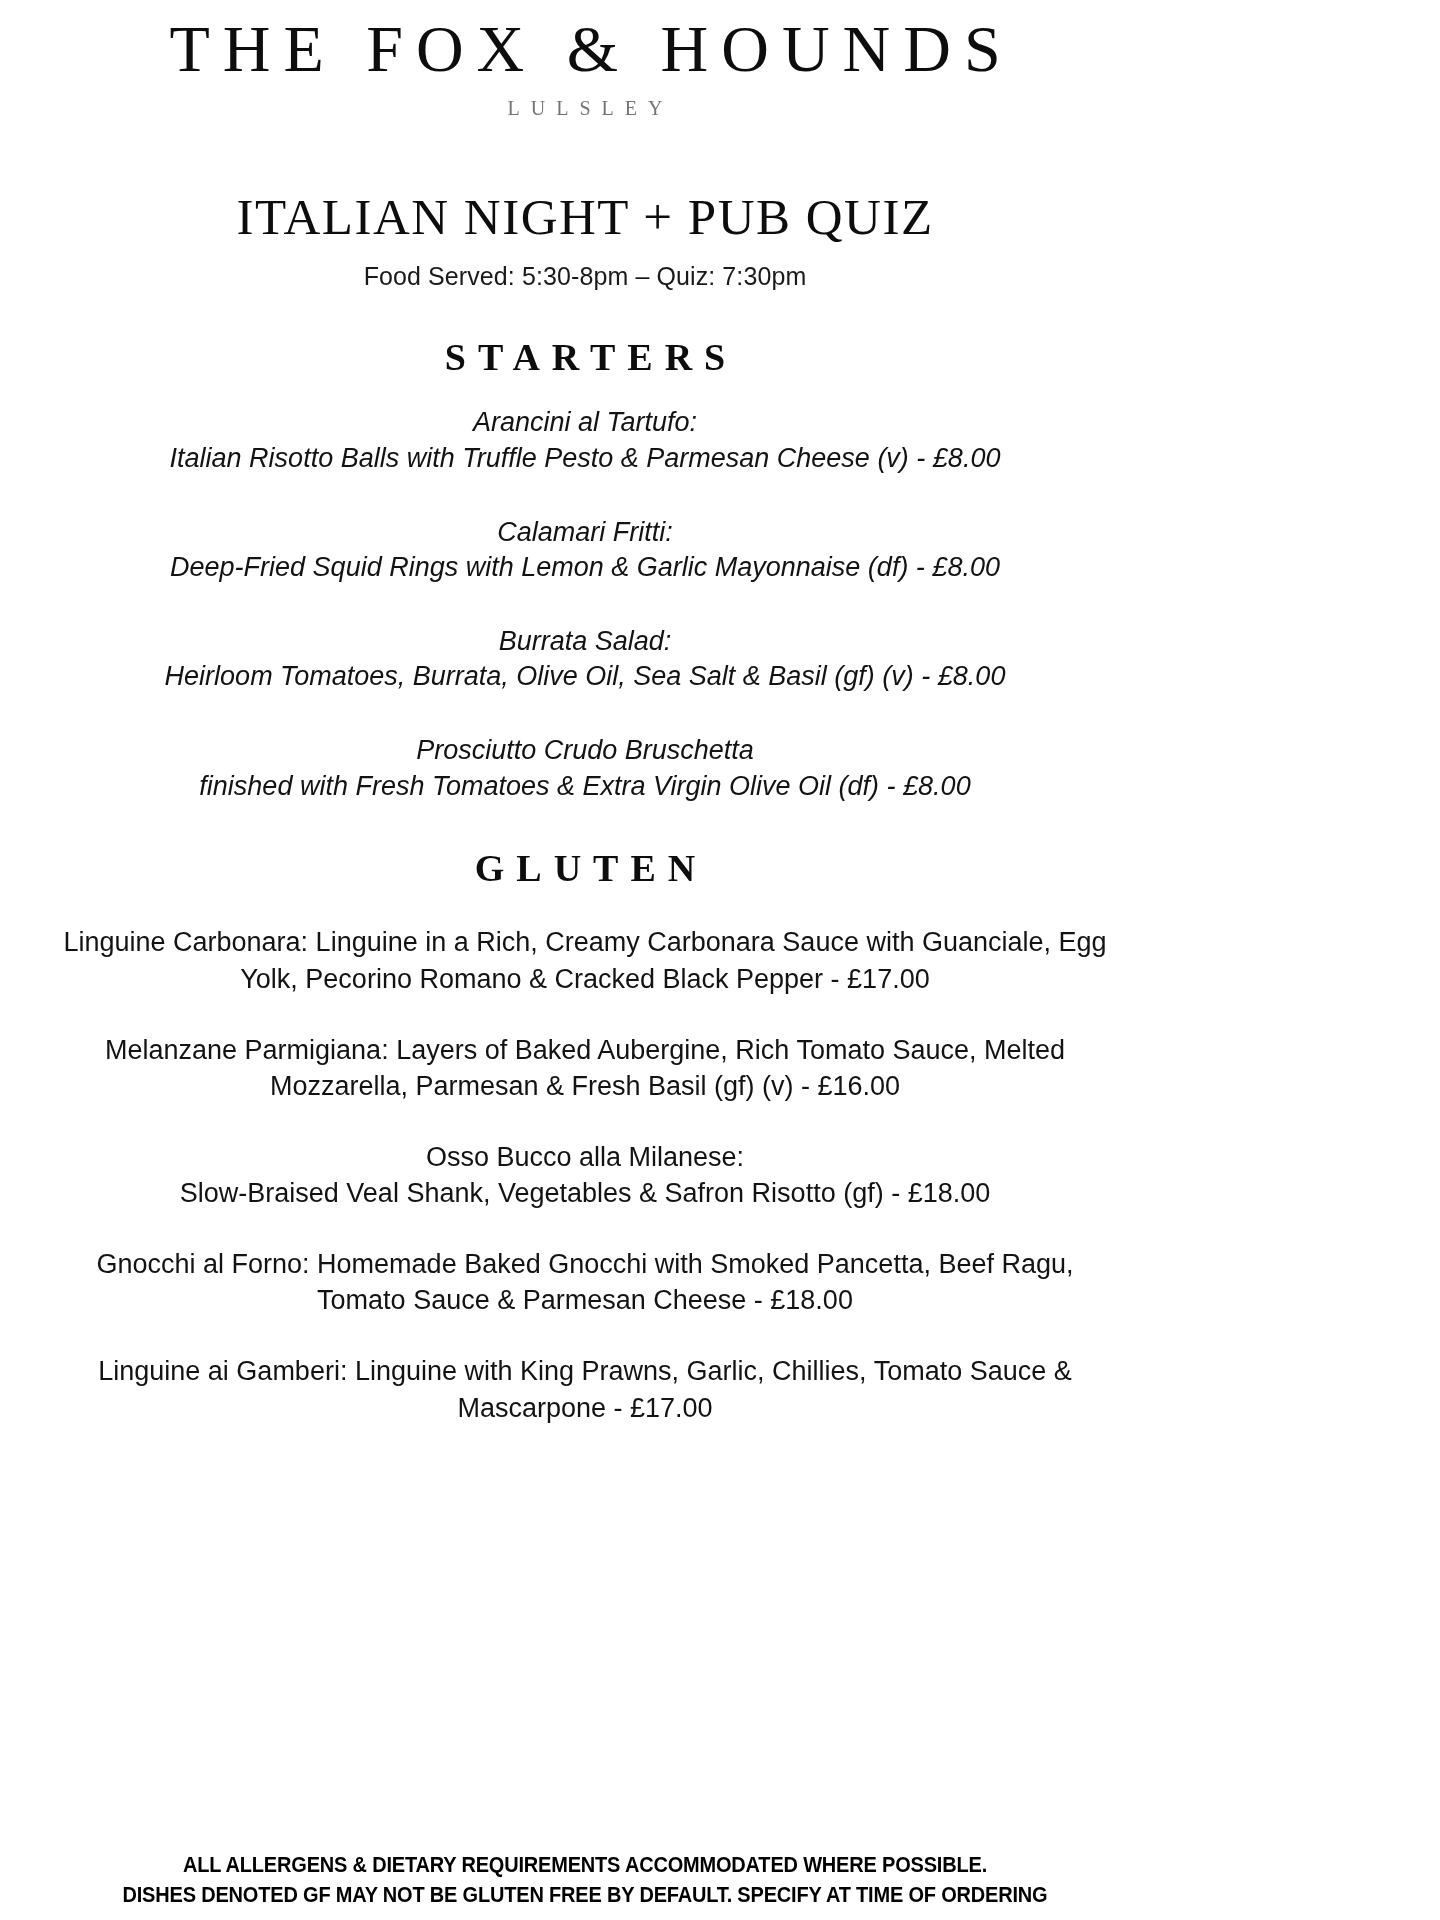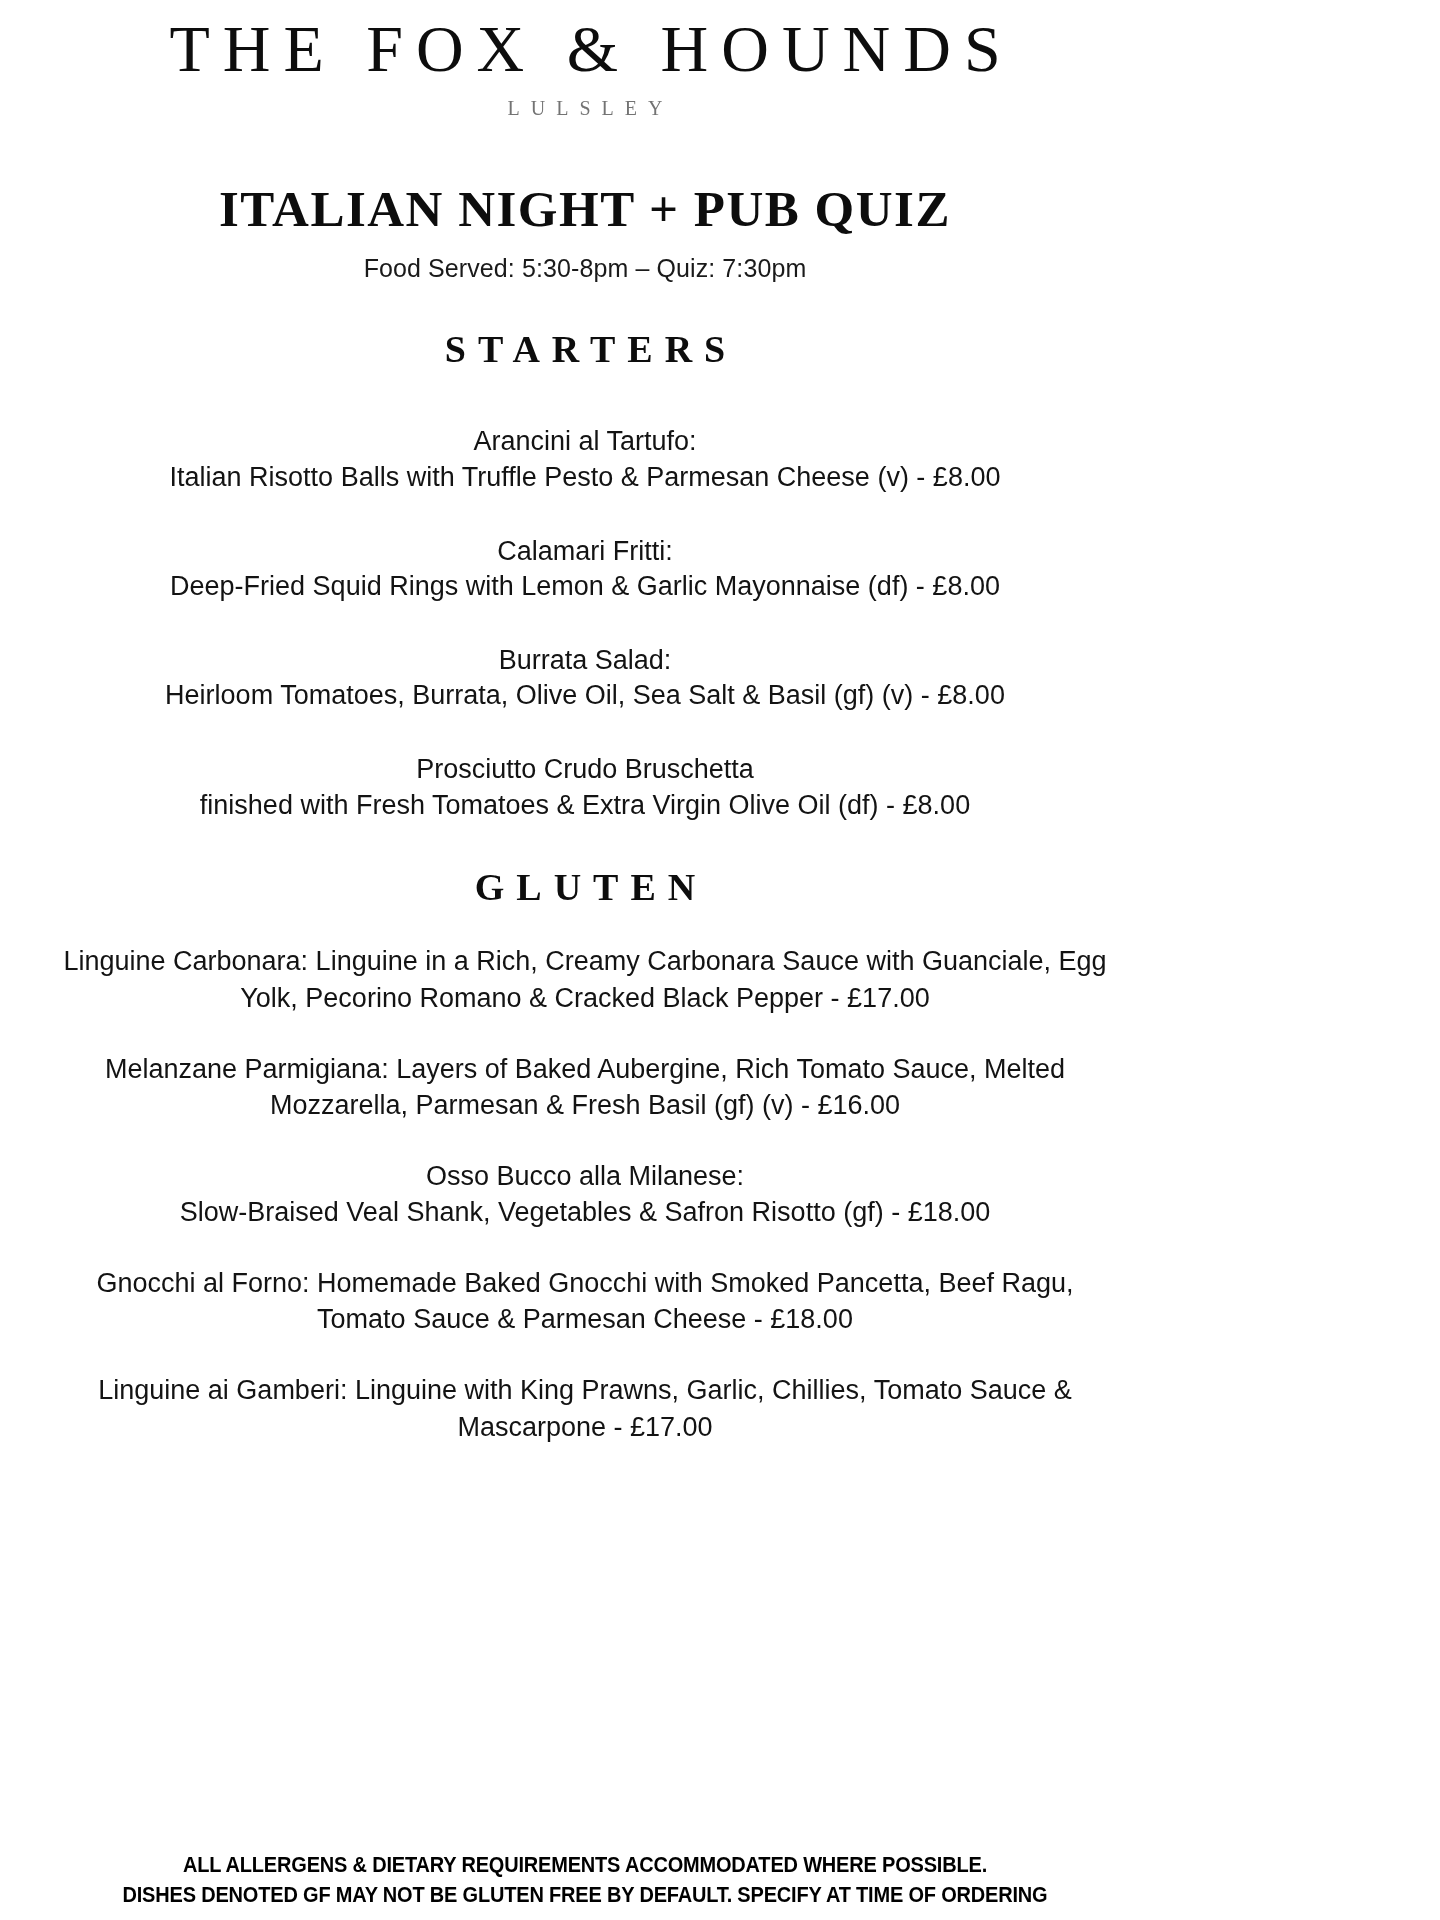--- a/index.html
+++ b/index.html
@@ -55,23 +55,23 @@
   
   .event-block {
     width: 100%;
     text-align: center;
     margin-top: 60px;
   }
   .event-title {
     font-family: "Liberation Serif", "DejaVu Serif", serif;
     font-size: 51px;
     letter-spacing: 1.5px;
-    font-weight: 700;
+    font-weight: 400;
     color: #0d0d0d;
-    margin: 0;
+    margin: 8px;
     white-space: nowrap;
   }
   .event-times {
     font-size: 25px;
     font-weight: 400;
     color: #1a1a1a;
     margin: 16px 0 0 0;
     letter-spacing: 0.1px;
   }
 
@@ -93,21 +93,21 @@
   .section-mains { margin-top: 42px; }
 
   .items {
     width: 100%;
     margin: 0;
     padding: 0;
     list-style: none;
   }
 
   
-  .starters-list { margin-top: 53px; }
+  .starters-list { margin-top: 26px; font-style: italic; }
   .starters-list .menu-item { margin-bottom: 38px; }
   .starters-list .menu-item:last-child { margin-bottom: 0; }
   .starters-list .item-name,
   .starters-list .item-desc {
     display: block;
     text-align: center;
     font-size: 27px;
     font-weight: 300;
     line-height: 1.32;
     color: #131313;

